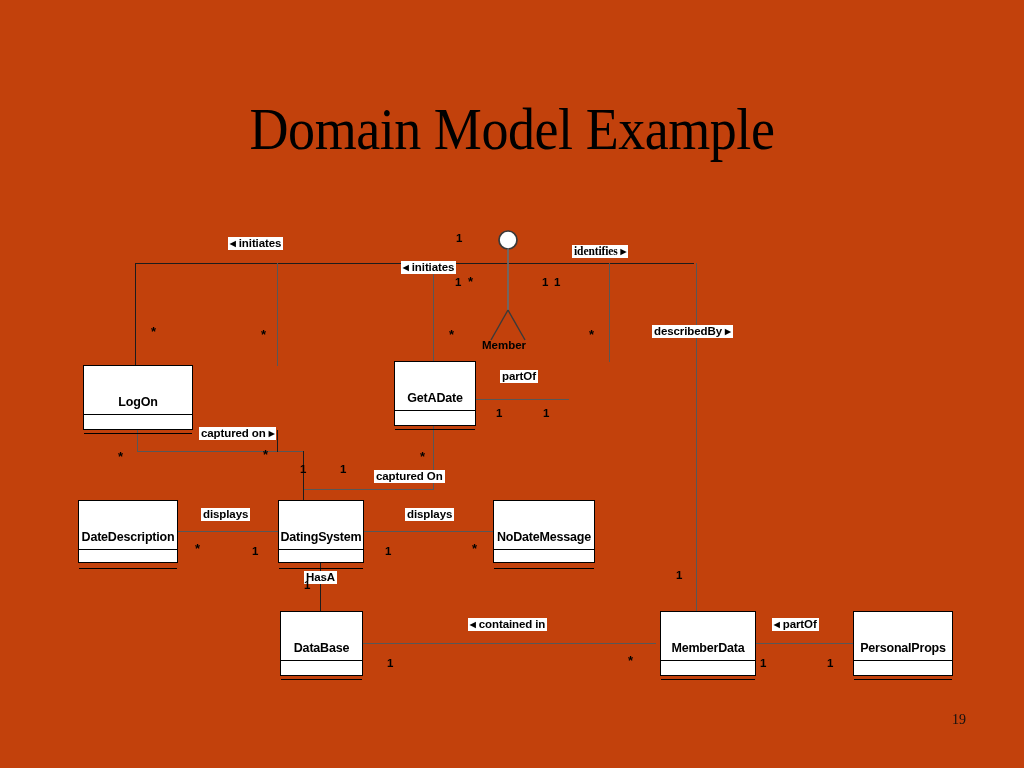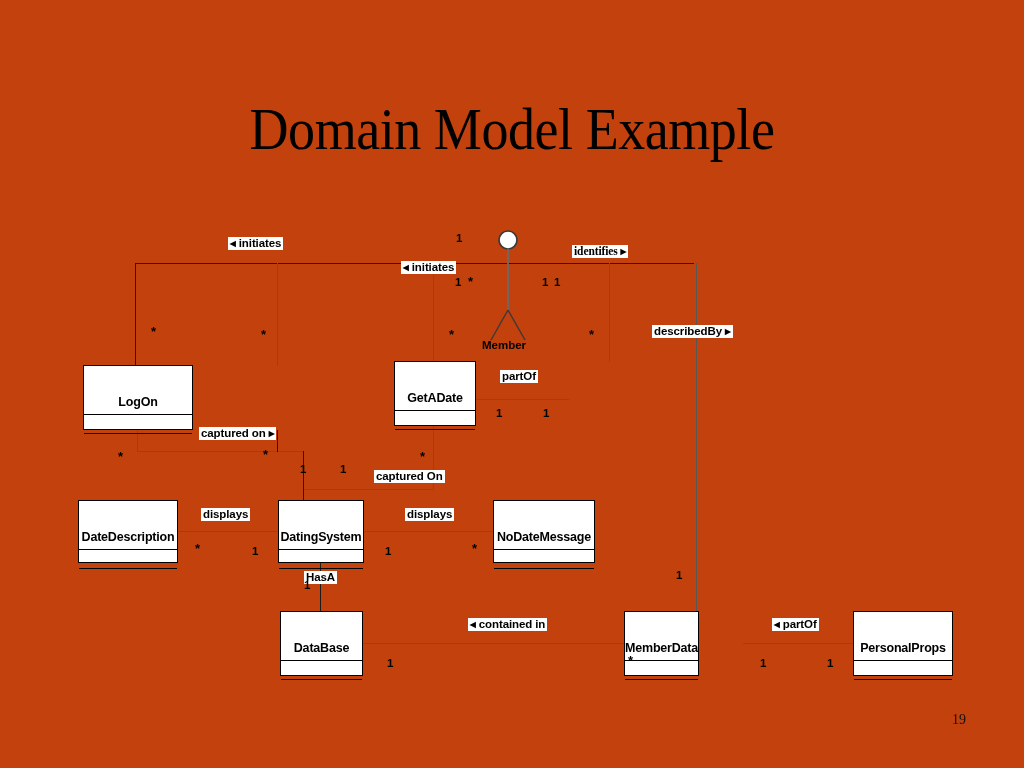--- a/index.html
+++ b/index.html
@@ -203,21 +203,21 @@
       <div class="uml-class" style="left: 493px; top: 500px; width: 102px; height: 63px;">
         <div class="cls-name">NoDateMessage</div>
         <div class="cls-attrs"></div>
         <div class="cls-ops"></div>
       </div>
       <div class="uml-class" style="left: 280px; top: 611px; width: 83px; height: 65px;">
         <div class="cls-name">DataBase</div>
         <div class="cls-attrs"></div>
         <div class="cls-ops"></div>
       </div>
-      <div class="uml-class" style="left: 624px; top: 611px; width: 75px; height: 65px;">
+      <div class="uml-class" style="left: 660px; top: 611px; width: 96px; height: 65px;">
         <div class="cls-name">MemberData</div>
         <div class="cls-attrs"></div>
         <div class="cls-ops"></div>
       </div>
       <div class="uml-class" style="left: 853px; top: 611px; width: 100px; height: 65px;">
         <div class="cls-name">PersonalProps</div>
         <div class="cls-attrs"></div>
         <div class="cls-ops"></div>
       </div>
       <div class="lbl" style="left: 228px; top: 237px;">◂  initiates</div>

